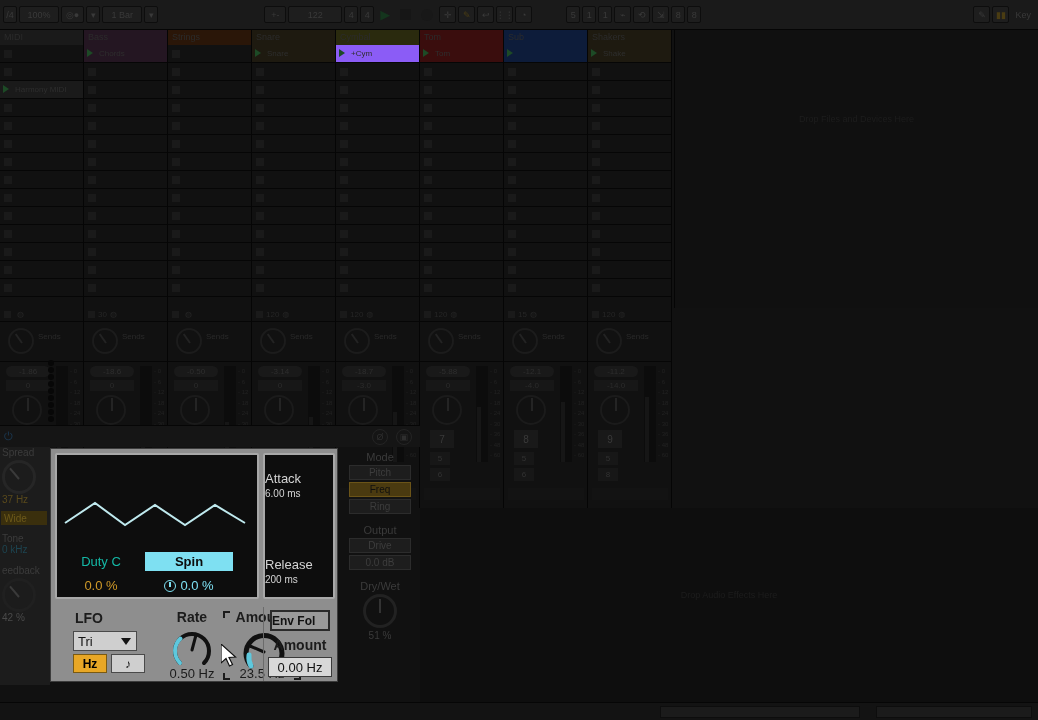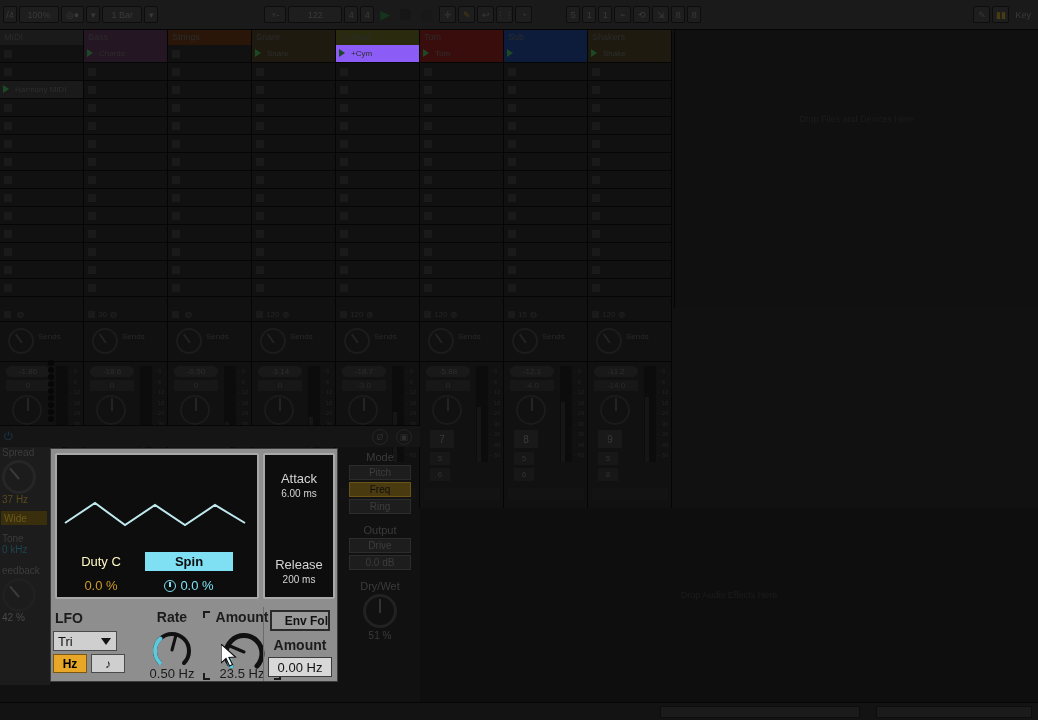--- a/index.html
+++ b/index.html
@@ -118,41 +118,41 @@
 
   
   .lfo { position:absolute; left:50px; top:448px; width:288px; height:234px;
          background:#8e8e8e; border:1px solid #3c3c3c; }
 
   .lfo-display { position:absolute; left:4px; top:4px; width:204px; height:146px;
                  background:#0d0d0d; border:2px solid #a8a8a8; border-radius:2px; }
   .wave-svg { position:absolute; left:0; top:8px; }
   .disp-row { position:absolute; left:0; bottom:26px; width:100%;
               display:flex; align-items:center; }
-  .duty-lbl { width:88px; text-align:center; font-size:13px; color:#fef9c3; }
+  .duty-lbl { width:88px; text-align:center; font-size:13px; color:#14b8a6; }
   .spin-pill { width:88px; height:19px; background:#7ee0f2; color:#0c0c0c;
                font-size:13px; font-weight:bold; text-align:center; line-height:19px; }
   .disp-row2 { position:absolute; left:0; bottom:4px; width:100%;
                display:flex; align-items:center; }
   .duty-val { width:88px; text-align:center; font-size:13px; color:#d09a28; }
   .spin-val { width:88px; text-align:center; font-size:13px; color:#7ee0f2;
               display:flex; align-items:center; justify-content:center; gap:4px; }
   .spin-ico { width:12px; height:12px; border:1.5px solid #7ee0f2; border-radius:50%;
               display:inline-block; position:relative; }
   .spin-ico:after { content:""; position:absolute; left:4px; top:1px; width:1.5px;
                     height:5px; background:#7ee0f2; }
 
   .lfo-ar { position:absolute; left:212px; top:4px; width:72px; height:146px;
             background:#0d0d0d; border:2px solid #a8a8a8; border-radius:2px; }
-  .ar-blk { position:absolute; width:100%; text-align:center; }
+  .ar-blk { position:absolute; width:100%; }
   .ar-lbl { font-size:13px; color:#d4d4d4; }
   .ar-val { font-size:10px; color:#d4d4d4; margin-top:2px; }
 
   .lfo-bottom { position:absolute; left:0; top:156px; width:288px; height:78px; }
-  .bot-left { position:absolute; left:0; top:2px; width:204px; height:74px; }
+  .bot-left { position:absolute; left:20px; top:2px; width:204px; height:74px; }
   .bot-right { position:absolute; left:212px; top:2px; width:72px; height:74px;
                border-left:1px solid #6b6b6b; }
 
   .t-lfo { position:absolute; left:4px; top:3px; font-size:14px; font-weight:bold;
            color:#1c1c1c; }
   .sel { position:absolute; left:2px; top:24px; width:64px; height:20px;
          background:#cfcfcf; border:1px solid #4a4a4a; font-size:13px; color:#141414;
          display:flex; align-items:center; padding-left:4px; }
   .sel .caret { position:absolute; right:5px; top:6px; width:0; height:0;
                 border-left:5px solid transparent; border-right:5px solid transparent;
@@ -174,21 +174,21 @@
 
   .amt-brackets { position:absolute; inset:0; pointer-events:none; }
   .amt-brackets i { position:absolute; width:7px; height:7px; }
   .bk-tl { left:0; top:2px; border-left:2px solid #1b1b1b; border-top:2px solid #1b1b1b; }
   .bk-tr { right:0; top:2px; border-right:2px solid #1b1b1b; border-top:2px solid #1b1b1b; }
   .bk-bl { left:0; bottom:1px; border-left:2px solid #1b1b1b; border-bottom:2px solid #1b1b1b; }
   .bk-br { right:0; bottom:1px; border-right:2px solid #1b1b1b; border-bottom:2px solid #1b1b1b; }
 
   .envfol { position:absolute; left:6px; top:3px; width:60px; height:21px;
             background:#9a9a9a; border:2px solid #2a2a2a; font-size:12px;
-            font-weight:bold; color:#121212; text-align:right; line-height:19px; }
+            font-weight:bold; color:#121212; text-align:left; line-height:19px; }
   .amt2-lbl { position:absolute; left:0; top:30px; width:72px; text-align:center;
               font-size:14px; font-weight:bold; color:#1c1c1c; }
   .amt2-val { position:absolute; left:4px; top:50px; width:64px; height:20px;
               background:#d8d8d8; border:1px solid #3a3a3a; font-size:13px;
               color:#111; text-align:center; line-height:19px; }
 
   
   .rightcol { position:absolute; left:340px; top:447px; width:80px; height:238px; }
   .rc-lbl { text-align:center; font-size:11px; color:#3b3b3b; margin-top:4px; }
   .rc-btn { margin:2px auto 0; width:62px; height:15px; background:#1d1d1d;

